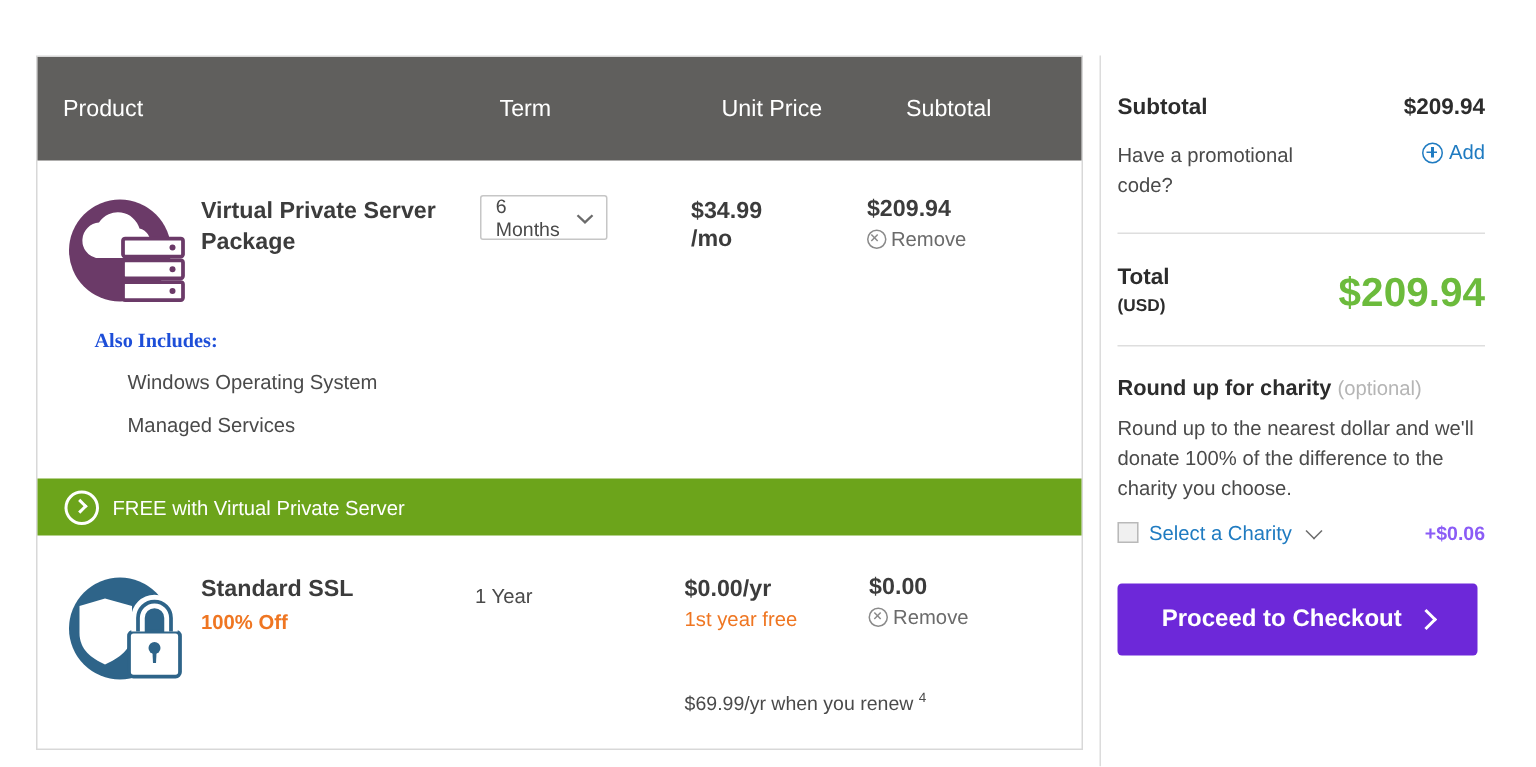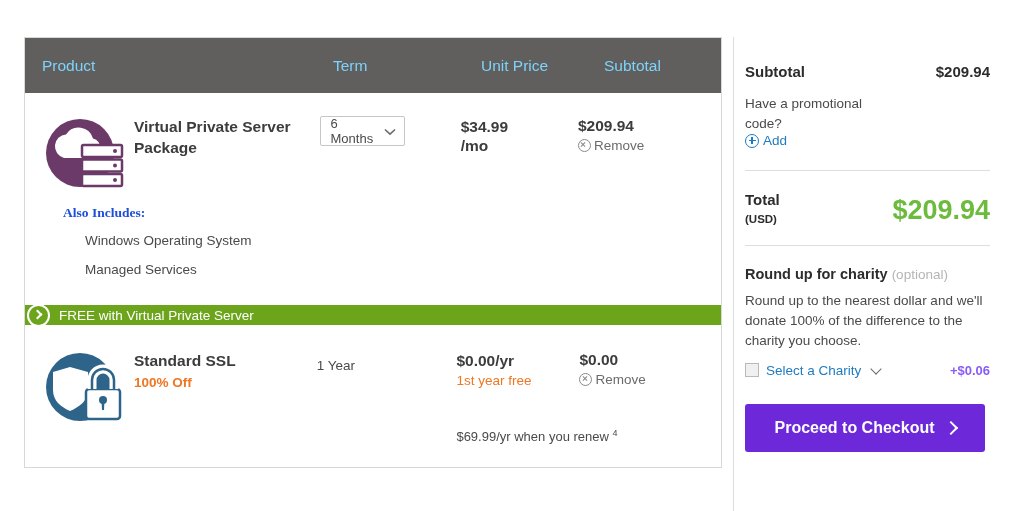--- a/index.html
+++ b/index.html
@@ -28,22 +28,22 @@
     left: 24px;
     top: 37px;
     width: 696px;
     border: 1px solid #d8d8d8;
     background: #fff;
     box-sizing: content-box;
   }
   .cart-header {
     display: flex;
     background: #605f5d;
-    color: #7dd3fc;
-    height: 55px;
+    color: #ffffff;
+    height: 69px;
     align-items: center;
     font-size: 15.5px;
   }
   .col-product { width: 308px; padding-left: 17px; box-sizing: border-box; }
   .col-term    { width: 148px; box-sizing: border-box; }
   .col-unit    { width: 123px; box-sizing: border-box; }
   .col-sub     { width: 117px; box-sizing: border-box; }
 
   .cart-row {
     display: flex;
@@ -186,24 +186,24 @@
   .also-item {
     font-size: 13.5px;
     color: #4a4a4a;
     margin-left: 22px;
     margin-bottom: 14px;
   }
 
   
   .free-banner {
     background: #6ca41b;
-    height: 20px;
-    display: flex;
-    align-items: center;
-    padding-left: 2px;
+    height: 38px;
+    display: flex;
+    align-items: center;
+    padding-left: 18px;
     color: #ffffff;
     font-size: 13.5px;
   }
   .chev-circle {
     width: 19px;
     height: 19px;
     border: 2px solid #ffffff;
     border-radius: 50%;
     margin-right: 9px;
     position: relative;
@@ -249,21 +249,20 @@
   .sum-value-bold {
     font-size: 15px;
     font-weight: bold;
     color: #2c2c2c;
   }
   .promo-row {
     display: flex;
     justify-content: space-between;
     align-items: flex-start;
     margin-top: 14px;
-    flex-direction: column;
   }
   .promo-text {
     font-size: 13.5px;
     color: #4a4a4a;
     line-height: 1.45;
     max-width: 140px;
   }
   .promo-add {
     display: flex;
     align-items: center;

